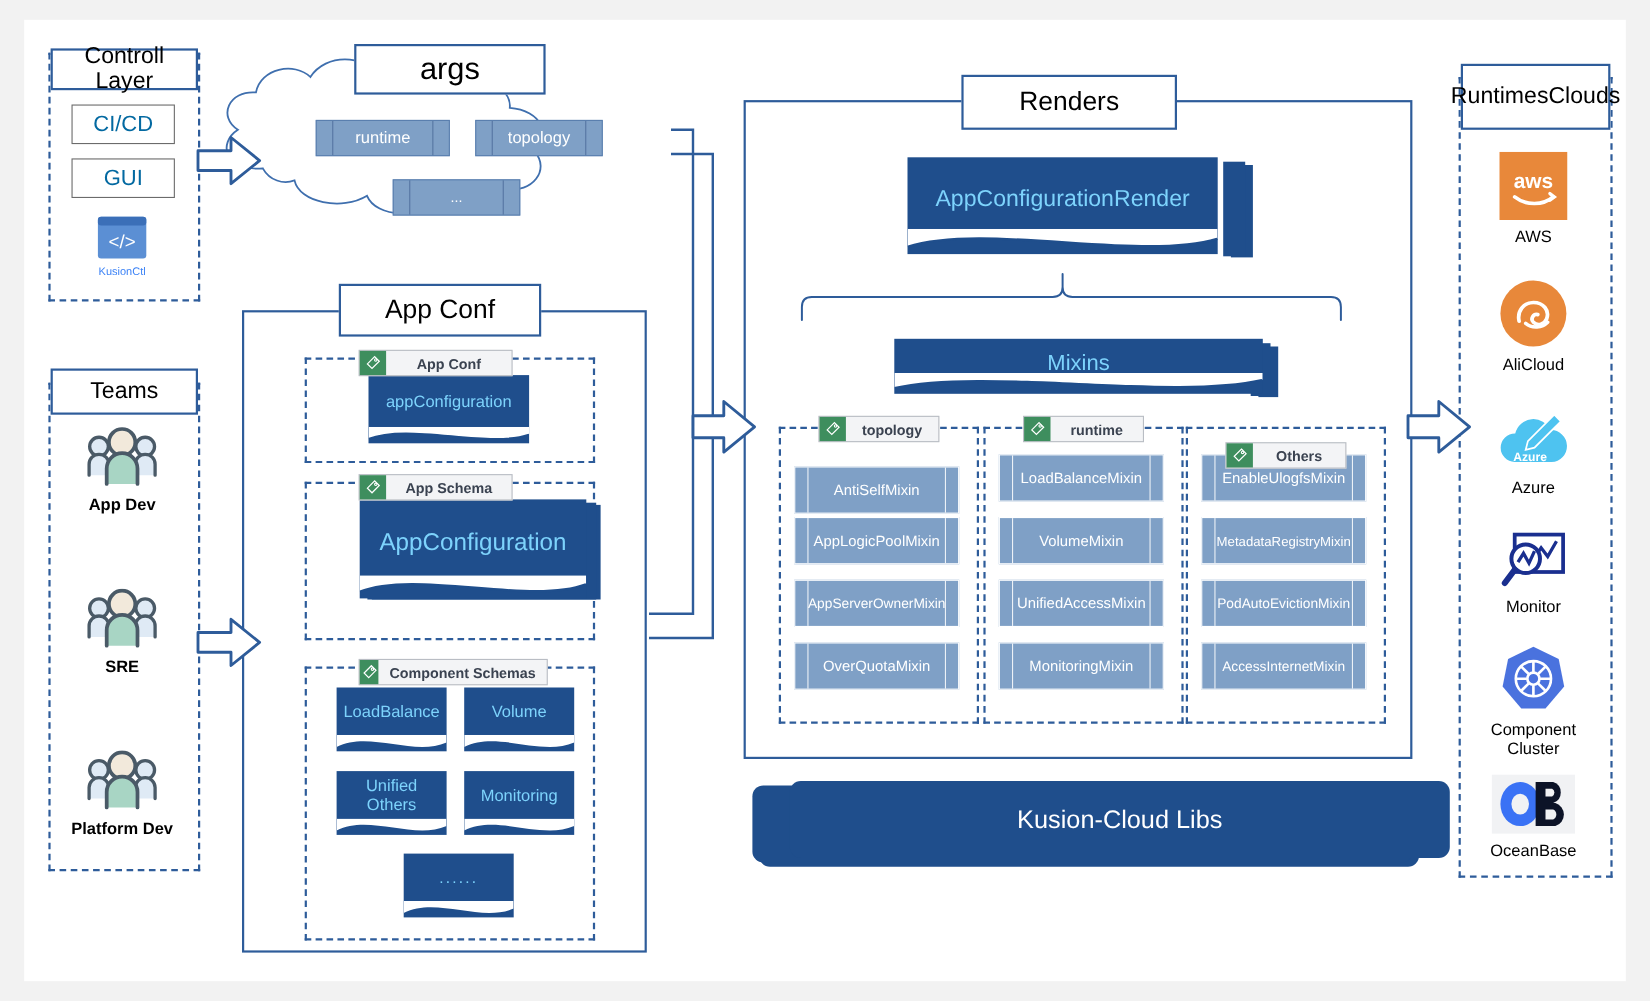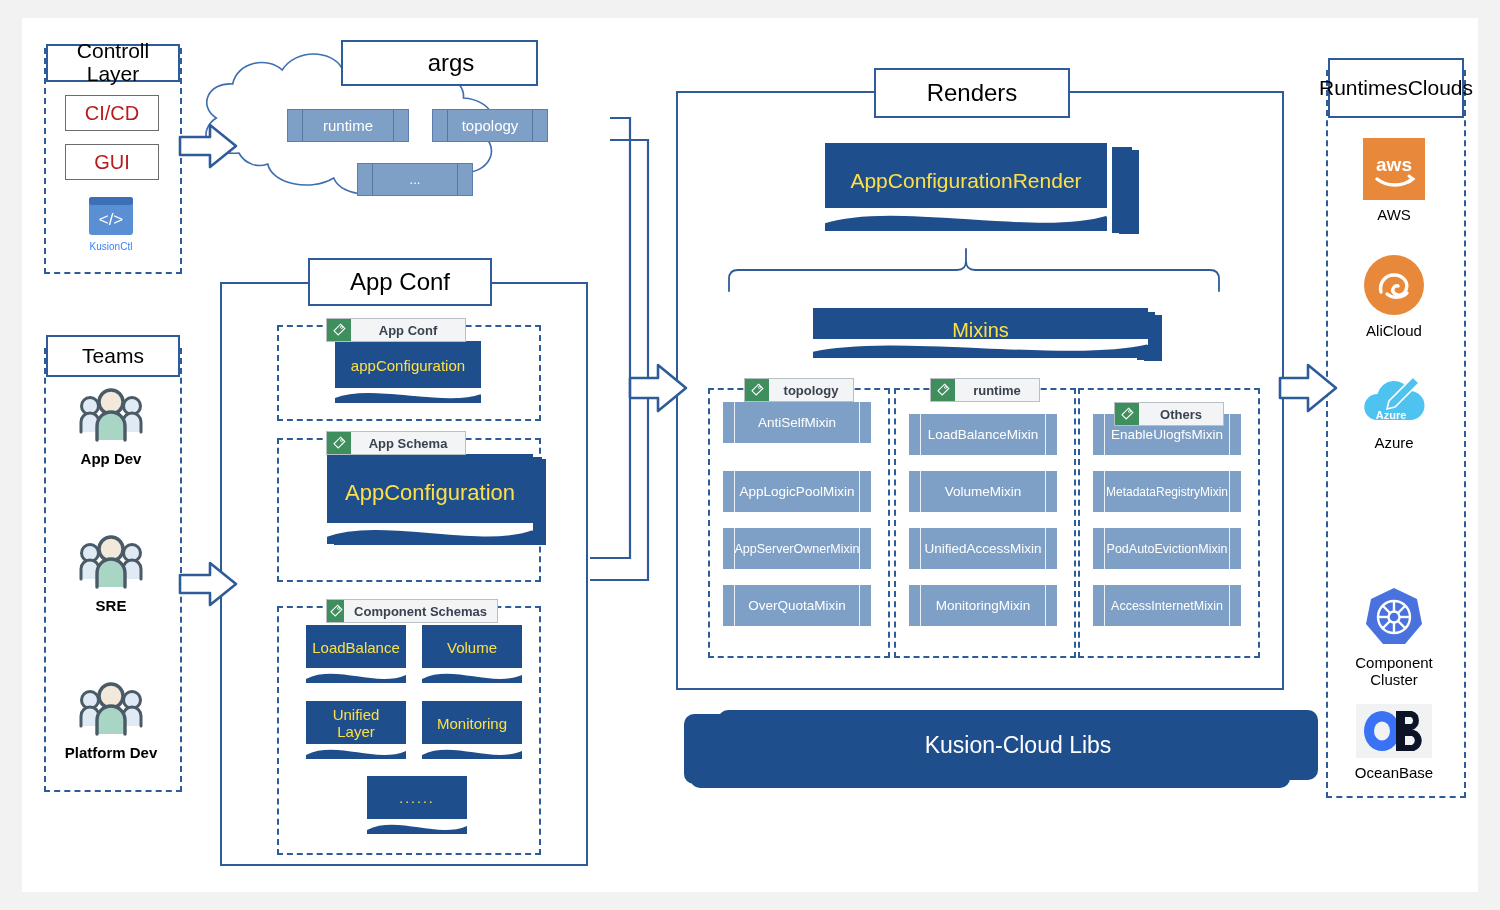--- a/index.html
+++ b/index.html
@@ -25,28 +25,28 @@
   }
   .dash-group{
     border:2px dashed #2E5C9A;background:transparent;
   }
   .solid-group{
     border:2px solid #2E5C9A;background:transparent;
   }
   .plain-box{
     background:#fff;border:1px solid #6b6b6b;
     display:flex;align-items:center;justify-content:center;
-    font-size:20px;color:#b91c1c;
+    font-size:20px;color:#0369a1;
   }
 
   
   .doc{
     position:absolute;
     background:#1F4E8C;
-    color:#fde047;
+    color:#7dd3fc;
     display:flex;align-items:center;justify-content:center;
     text-align:center;
     font-size:15px;line-height:1.12;
     box-sizing:border-box;
   }
   .doc .wave{
     position:absolute;left:0;right:0;bottom:-1px;height:16px;
     overflow:hidden;pointer-events:none;
   }
   .doc .wave svg{display:block;width:100%;height:100%;}
@@ -185,21 +185,21 @@
              C348 72 386 78 392 98
              C420 88 450 100 448 120
              C476 122 486 146 470 160
              C484 176 468 198 444 194
              C436 214 400 218 388 202
              C370 222 330 220 322 200
              C300 214 262 206 258 186
              C248 190 236 186 230 175 Z" transform="translate(-20,-40) scale(1.03,1.0)" fill="#ffffff" stroke="#3F6FAE" stroke-width="1.6"></path>
   </svg>
 
-  <div class="abs title-box" style="left:319px;top:22px;width:170px;height:42px;font-size:24px;padding-left:23px;">args</div>
+  <div class="abs title-box" style="left:300px;top:22px;width:170px;height:42px;font-size:28px;">args</div>
 
   <div class="chip" style="left:265px;top:91px;width:122px;height:33px;">runtime</div>
   <div class="chip" style="left:410px;top:91px;width:116px;height:33px;">topology</div>
   <div class="chip" style="left:335px;top:145px;width:116px;height:33px;font-size:13px;">...</div>
 
   <div class="abs solid-group" style="left:198px;top:264px;width:364px;height:580px;"></div>
   <div class="abs title-box" style="left:286px;top:240px;width:180px;height:44px;font-size:24px;">App Conf</div>
 
   <div class="abs dash-group" style="left:255px;top:307px;width:260px;height:92px;"></div>
   <div class="tag-label" style="left:304px;top:300px;width:138px;">
@@ -264,21 +264,21 @@
   </div>
   <div class="doc" style="left:400px;top:607px;width:100px;height:58px;">
     <span class="lbl">Volume</span>
     <span class="wave">
       <svg viewBox="0 0 100 16" preserveAspectRatio="none">
         <path d="M0 0 L100 0 L100 7 C70 20 30 -4 0 11 Z" fill="#ffffff"></path>
       </svg>
     </span>
   </div>
   <div class="doc" style="left:284px;top:683px;width:100px;height:58px;">
-    <span class="lbl">Unified Layer</span>
+    <span class="lbl">Unified Others</span>
     <span class="wave">
       <svg viewBox="0 0 100 16" preserveAspectRatio="none">
         <path d="M0 0 L100 0 L100 7 C70 20 30 -4 0 11 Z" fill="#ffffff"></path>
       </svg>
     </span>
   </div>
   <div class="doc" style="left:400px;top:683px;width:100px;height:58px;">
     <span class="lbl">Monitoring</span>
     <span class="wave">
       <svg viewBox="0 0 100 16" preserveAspectRatio="none">
@@ -330,21 +330,21 @@
   <div class="mixin-col" style="left:686px;top:370px;width:178px;height:266px;"></div>
   <div class="tag-label" style="left:722px;top:360px;width:108px;">
     <span class="tg">
       <svg width="14" height="14" viewBox="0 0 14 14">
         <path d="M8.6 1.2 L12.8 5.4 L6.2 12 L2 7.8 Z" fill="none" stroke="#ffffff" stroke-width="1.1"></path>
         <circle cx="9.6" cy="4.3" r="1.1" fill="none" stroke="#ffffff" stroke-width="1"></circle>
       </svg>
     </span>
     <span class="tx">topology</span>
   </div>
-  <div class="mixin" style="left:700px;top:383px;width:150px;height:43px;text-align:center;">AntiSelfMixin</div>
+  <div class="mixin" style="left:700px;top:406px;width:150px;height:43px;text-align:center;">AntiSelfMixin</div>
   <div class="mixin" style="left:700px;top:452px;width:150px;height:43px;">AppLogicPoolMixin</div>
   <div class="mixin" style="left:700px;top:509px;width:150px;height:43px;font-size:12.5px;">AppServerOwnerMixin</div>
   <div class="mixin" style="left:700px;top:566px;width:150px;height:43px;">OverQuotaMixin</div>
 
   <div class="mixin-col" style="left:872px;top:370px;width:178px;height:266px;"></div>
   <div class="tag-label" style="left:908px;top:360px;width:108px;">
     <span class="tg">
       <svg width="14" height="14" viewBox="0 0 14 14">
         <path d="M8.6 1.2 L12.8 5.4 L6.2 12 L2 7.8 Z" fill="none" stroke="#ffffff" stroke-width="1.1"></path>
         <circle cx="9.6" cy="4.3" r="1.1" fill="none" stroke="#ffffff" stroke-width="1"></circle>
@@ -410,20 +410,32 @@
     <span>
       <svg width="62" height="58" viewBox="0 0 62 58">
         <path d="M14 50 a13 13 0 0 1 0.5 -26 a17 17 0 0 1 32 -3 a12 12 0 0 1 1 29 Z" fill="#4EC3F0"></path>
         <path d="M50 7 L56 13 L32 37 L24 39 L26 31 Z" fill="#4EC3F0" stroke="#ffffff" stroke-width="1.6"></path>
         <text x="28" y="49" font-family="Liberation Sans, sans-serif" font-size="11" font-weight="bold" fill="#ffffff" text-anchor="middle">Azure</text>
       </svg>
     </span>
     <div class="cap">Azure</div>
   </div>
 
+  <div class="cloud-item" style="left:1312px;top:464px;">
+    <span>
+      <svg width="62" height="54" viewBox="0 0 62 54">
+        <rect x="14" y="4" width="44" height="34" fill="none" stroke="#1A2F8F" stroke-width="3.4"></rect>
+        <path d="M30 28 L38 16 L44 24 L52 10" fill="none" stroke="#1A2F8F" stroke-width="3"></path>
+        <circle cx="24" cy="26" r="13" fill="#ffffff" stroke="#1A2F8F" stroke-width="3.6"></circle>
+        <path d="M17 29 L22 21 L27 30 L32 19" fill="none" stroke="#1A2F8F" stroke-width="3"></path>
+        <path d="M14 36 L5 48" stroke="#1A2F8F" stroke-width="5.5" stroke-linecap="round"></path>
+      </svg>
+    </span>
+    <div class="cap">Monitor</div>
+  </div>
 
   <div class="cloud-item" style="left:1312px;top:568px;">
     <span>
       <svg width="62" height="62" viewBox="0 0 62 62">
         <path d="M31 2 L54 13 L59 38 L42 58 L20 58 L3 38 L8 13 Z" fill="#4A72DE"></path>
         <circle cx="31" cy="31" r="16" fill="none" stroke="#ffffff" stroke-width="2.4"></circle>
         <circle cx="31" cy="31" r="5.5" fill="none" stroke="#ffffff" stroke-width="2.4"></circle>
         <g stroke="#ffffff" stroke-width="2.4">
           <path d="M31 15 V25"></path>
             <path d="M31 37 V47"></path>

